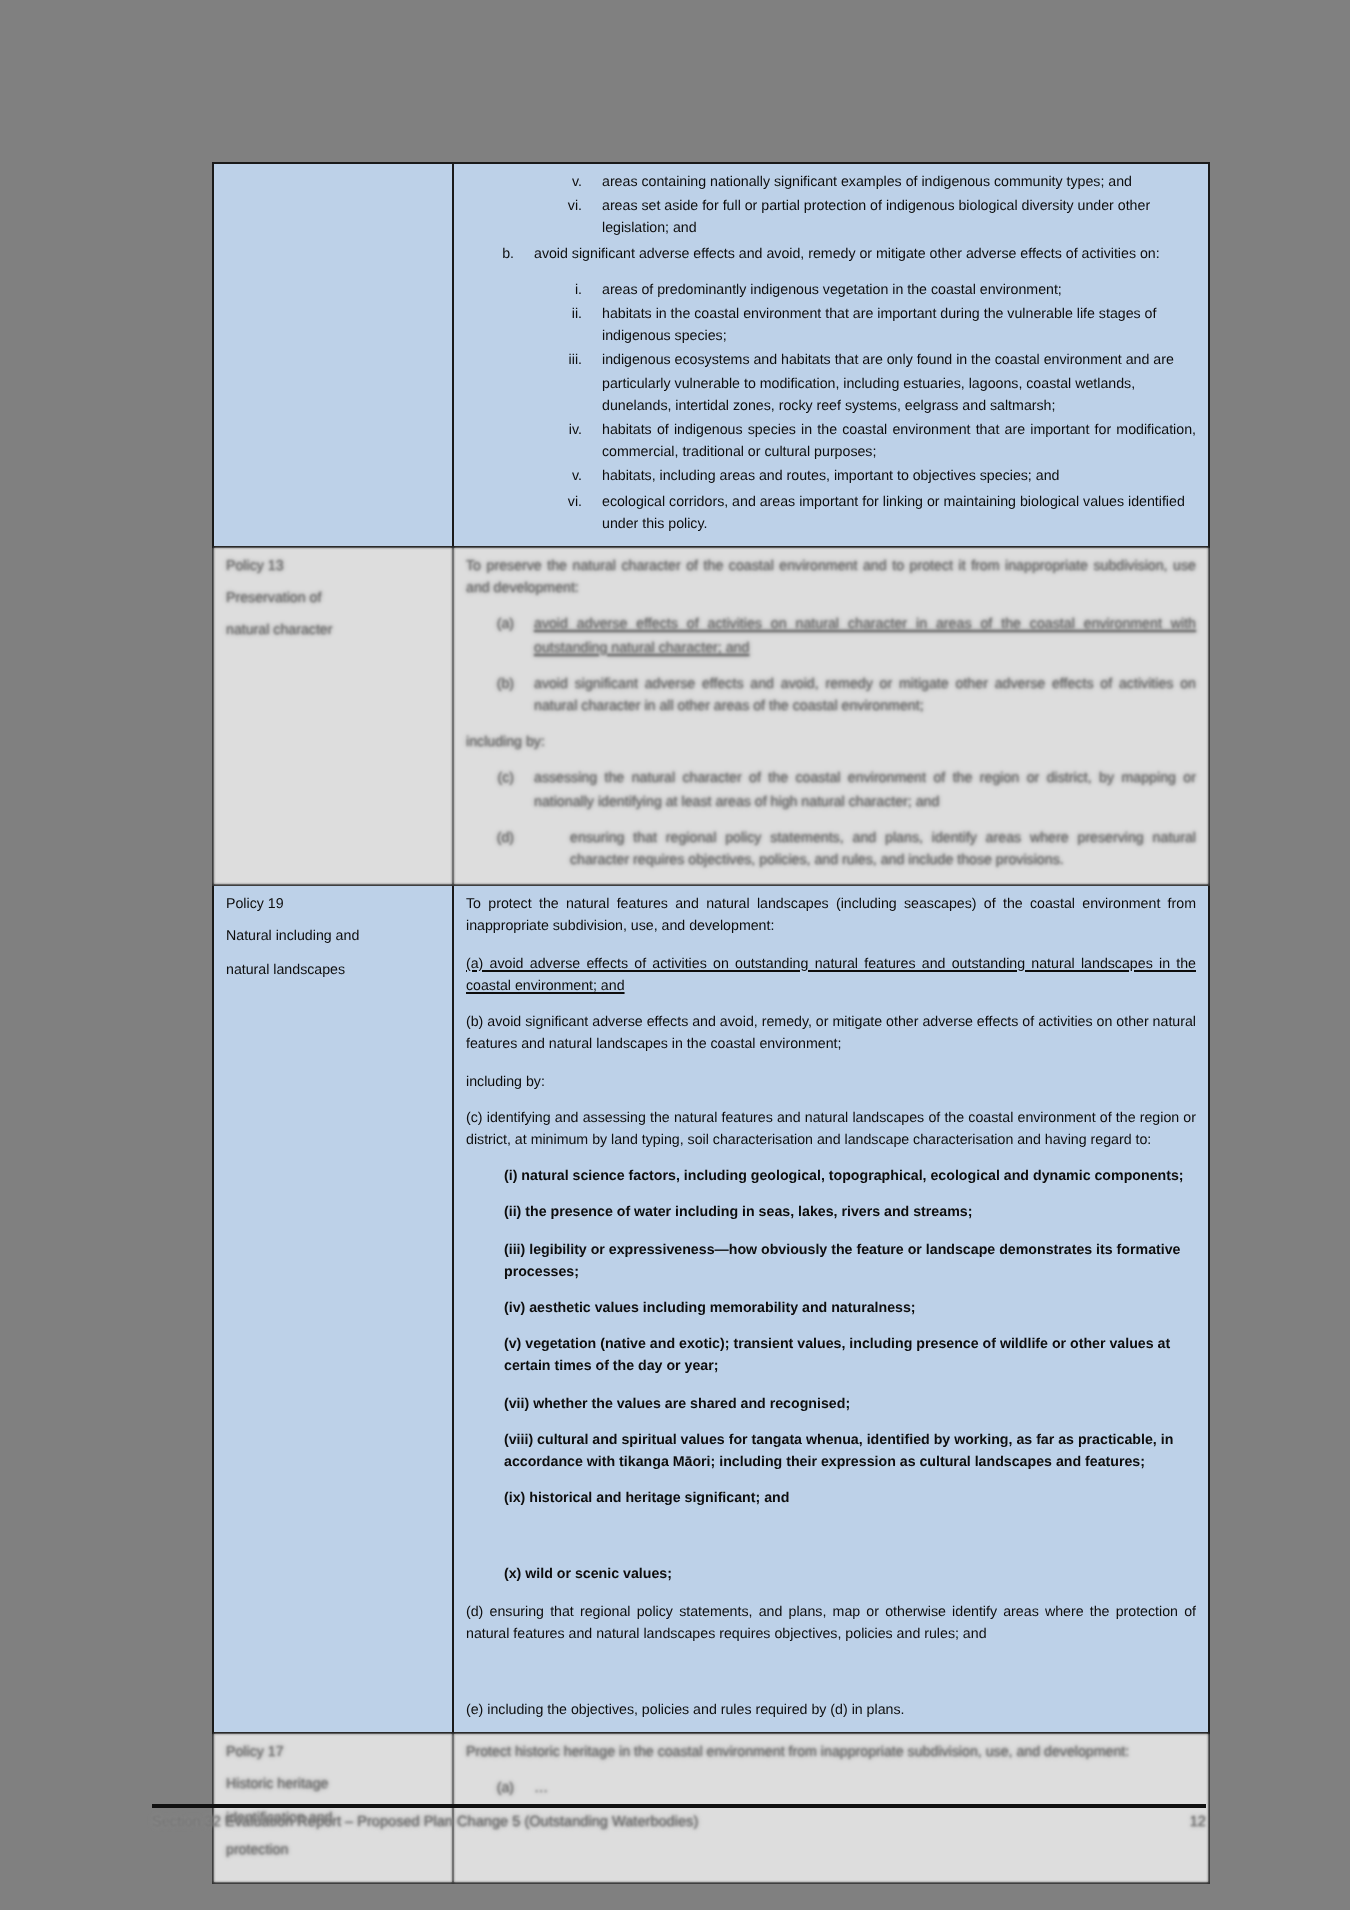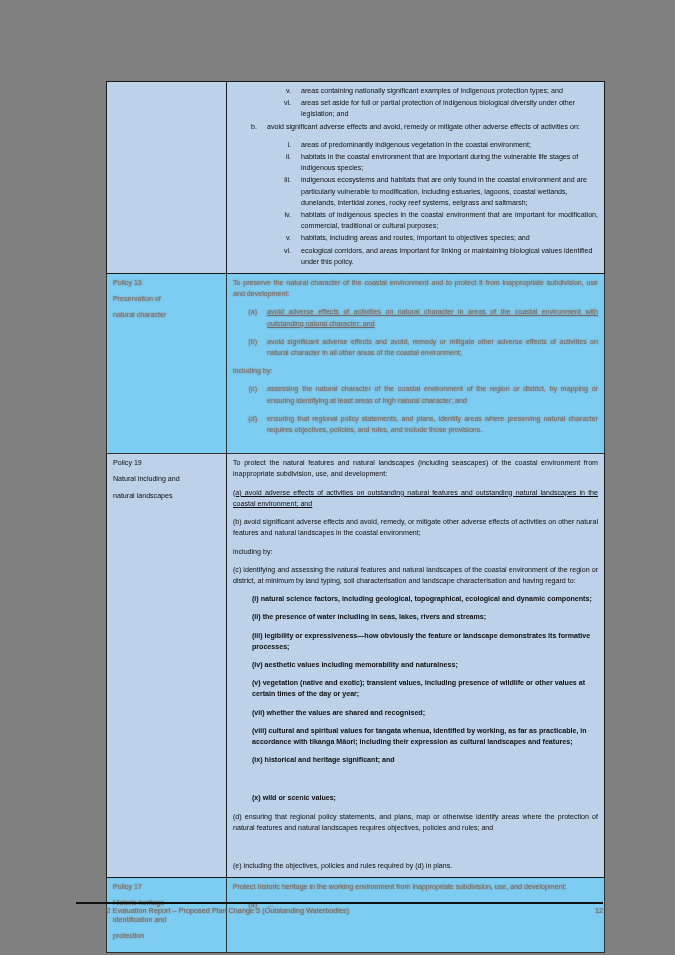--- a/index.html
+++ b/index.html
@@ -77,21 +77,21 @@
   .lvl-i > .txt { flex: 1 1 auto; }
 
   .u { text-decoration: underline; }
 
   
   .sub15 { margin: 0 0 7px 19px; }
   .sub15 p { margin: 0 0 7px 0; font-weight: bold; }
 
   
   .ghost-row td {
-    background: #7dd3fc;
+    background: #e5e5e5;
     color: #6f6f6f;
     border-color: #303030;
     text-shadow: 0 0 1.1px #9e9e9e, 0 0 2.2px #8a8a8a;
     filter: blur(0.62px) contrast(0.92);
   }
   .ghost-row .u { text-decoration-color: #6a6a6a; }
 
   
   .footer-rule {
     position: absolute;
@@ -129,21 +129,21 @@
       <col class="c-body">
     </colgroup>
     <tbody>
 
       <tr>
         <td class="cell-label"></td>
         <td class="cell-body">
 
           <div class="lvl-i">
             <span class="mark">v.</span>
-            <span class="txt">areas containing nationally significant examples of indigenous protection types; and</span>
+            <span class="txt">areas containing nationally significant examples of indigenous community types; and</span>
           </div>
           <div class="lvl-i">
             <span class="mark">vi.</span>
             <span class="txt">areas set aside for full or partial protection of indigenous biological diversity under other legislation; and</span>
           </div>
 
           <div class="lvl-a">
             <span class="mark">b.</span>
             <span class="txt just">avoid significant adverse effects and avoid, remedy or mitigate other adverse effects of activities on:</span>
           </div>
@@ -191,23 +191,23 @@
           </div>
           <div class="lvl-a">
             <span class="mark">(b)</span>
             <span class="txt just">avoid significant adverse effects and avoid, remedy or mitigate other adverse effects of activities on natural character in all other areas of the coastal environment;</span>
           </div>
 
           <p>including by:</p>
 
           <div class="lvl-a">
             <span class="mark">(c)</span>
-            <span class="txt just">assessing the natural character of the coastal environment of the region or district, by mapping or ensuring identifying at least areas of high natural character; and</span>
-          </div>
-          <div class="lvl-a" style="margin-bottom:12px;">
+            <span class="txt just">assessing the natural character of the coastal environment of the region or district, by mapping or nationally identifying at least areas of high natural character; and</span>
+          </div>
+          <div class="lvl-a" style="margin-bottom:1px;gap:18px;">
             <span class="mark">(d)</span>
             <span class="txt just">ensuring that regional policy statements, and plans, identify areas where preserving natural character requires objectives, policies, and rules, and include those provisions.</span>
           </div>
         </td>
       </tr>
 
       <tr>
         <td class="cell-label">
           <p>Policy 19</p>
           <p>Natural including and</p>
@@ -238,21 +238,21 @@
       </tr>
 
       <tr class="ghost-row">
         <td class="cell-label">
           <p>Policy 17</p>
           <p>Historic heritage</p>
           <p>identification and</p>
           <p>protection</p>
         </td>
         <td class="cell-body">
-          <p class="just">Protect historic heritage in the working environment from inappropriate subdivision, use, and development:</p>
+          <p class="just">Protect historic heritage in the coastal environment from inappropriate subdivision, use, and development:</p>
           <div class="lvl-a" style="margin-bottom:0;">
             <span class="mark">(a)</span>
             <span class="txt">…</span>
           </div>
         </td>
       </tr>
 
     </tbody>
   </table>
 

